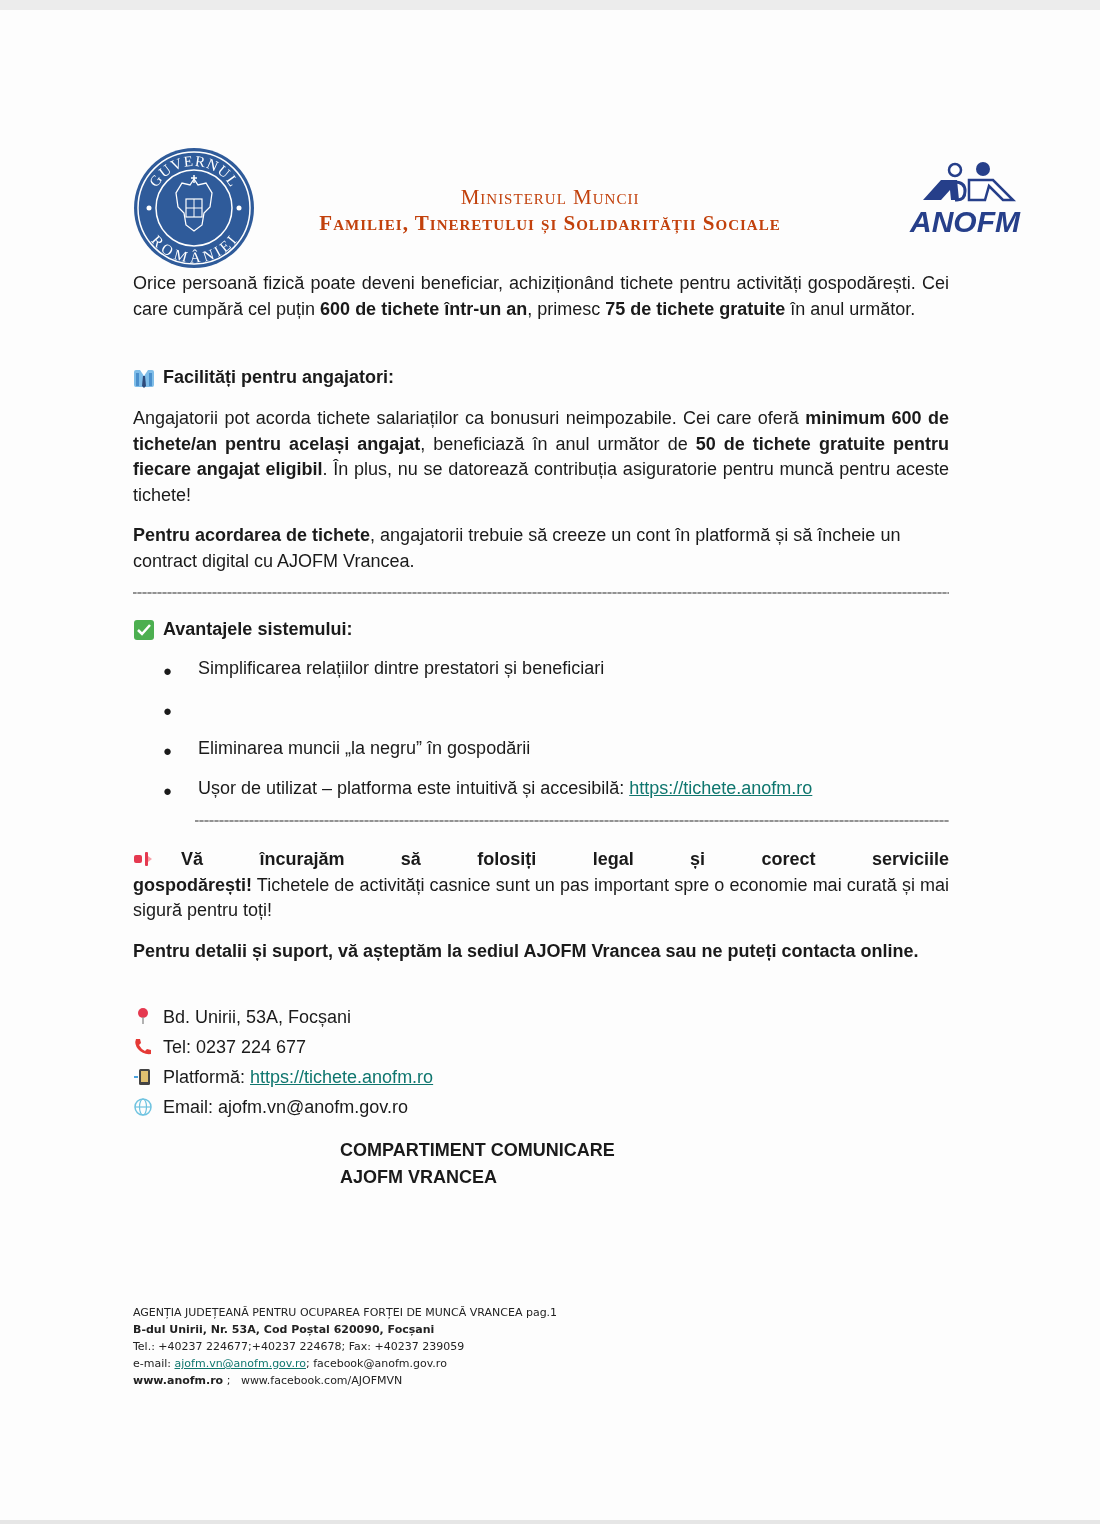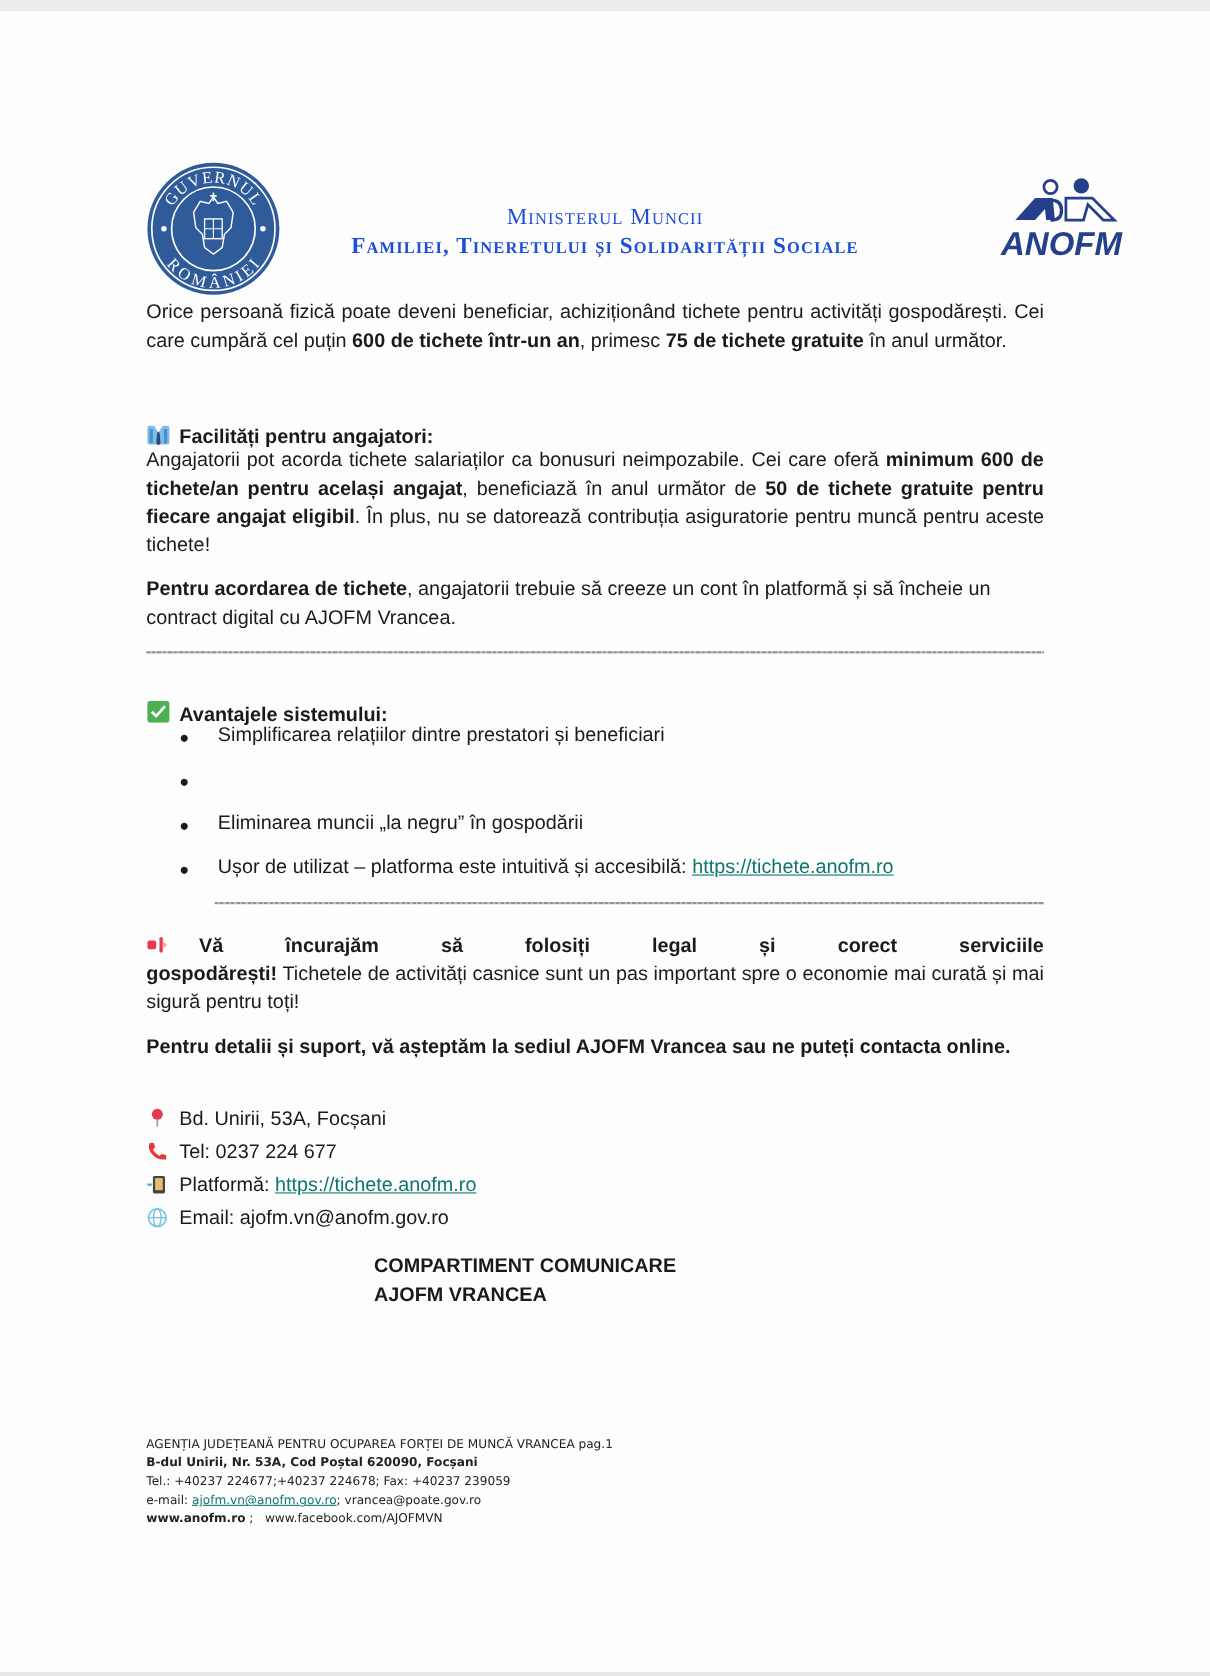--- a/index.html
+++ b/index.html
@@ -8,30 +8,30 @@
     background:#fdfdfd;
     font-family:"Liberation Sans", sans-serif;
     color:#1a1a1a;
   }
   .topbar { position:absolute; left:0; top:0; width:1100px; height:10px; background:#ececec; }
   .bottombar { position:absolute; left:0; bottom:0; width:1100px; height:4px; background:#e6e6e6; }
 
   
   .gov-logo { position:absolute; left:133px; top:147px; width:122px; height:122px; }
   .ministry { position:absolute; left:270px; top:184px; width:560px; text-align:center;
-    font-family:"Liberation Serif", serif; color:#1d4ed8; letter-spacing:1px; }
+    font-family:"Liberation Serif", serif; color:#c2410c; letter-spacing:1px; }
   .ministry .l1 { font-size:21px; font-variant:small-caps; line-height:26px; }
   .ministry .l2 { font-size:21px; font-variant:small-caps; line-height:26px;font-weight:bold; }
   .anofm-logo { position:absolute; left:893px; top:160px; width:145px; height:78px; }
 
   .content { position:absolute; left:133px; width:816px; font-size:18px; line-height:25.5px; }
   .content p { margin:0; }
   .justify { text-align:justify; }
   b { font-weight:bold; }
-  .section-title { font-weight:bold; font-size:18px; display:flex; gap:8px;margin-top:20px; }
+  .section-title { font-weight:bold; font-size:18px; display:flex; align-items:center; gap:8px; }
   .ico { display:inline-block; width:22px; height:20px; }
   .hr { position:absolute; left:133px; width:816px; height:2px;
     background:repeating-linear-gradient(90deg,#777 0 3px,#aaa 3px 5px); opacity:.8; }
   ul.adv { position:absolute; left:160px; top:658px; margin:0; padding:0; list-style:none; font-size:18px; }
   ul.adv li { height:40px; display:flex; align-items:flex-start; }
   ul.adv li .dot { width:35px; font-size:15px; line-height:26px; padding-left:3px; }
   a.link { color:#0f766e; text-decoration:underline; }
 
   .contacts { position:absolute; left:133px; top:1007px; font-size:18px; }
   .contacts .row { height:30px; display:flex; gap:10px; }
@@ -184,17 +184,17 @@
 
 <div class="signature">
   <div>COMPARTIMENT COMUNICARE</div>
   <div>AJOFM VRANCEA</div>
 </div>
 
 <div class="footer">
   <div>AGENȚIA JUDEȚEANĂ PENTRU OCUPAREA FORȚEI DE MUNCĂ VRANCEA pag.1</div>
   <div class="b">B-dul Unirii, Nr. 53A, Cod Poștal 620090, Focșani</div>
   <div>Tel.: +40237 224677;+40237 224678; Fax: +40237 239059</div>
-  <div><span>e-mail: </span><a class="link">ajofm.vn@anofm.gov.ro</a><span>; vrancea@poate.gov.ro</span></div>
+  <div><span>e-mail: </span><a class="link">ajofm.vn@anofm.gov.ro</a><span>; facebook@anofm.gov.ro</span></div>
   <div><span class="b">www.anofm.ro</span><span style="white-space:pre;"> ;   www.facebook.com/AJOFMVN</span></div>
 </div>
 
 <div class="bottombar"></div>
 
 </body></html>

